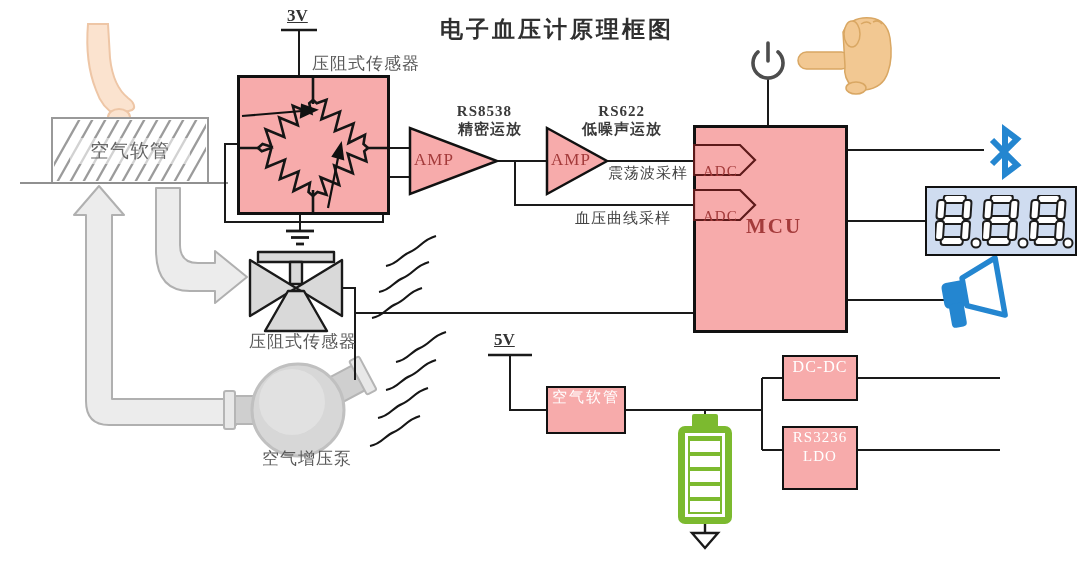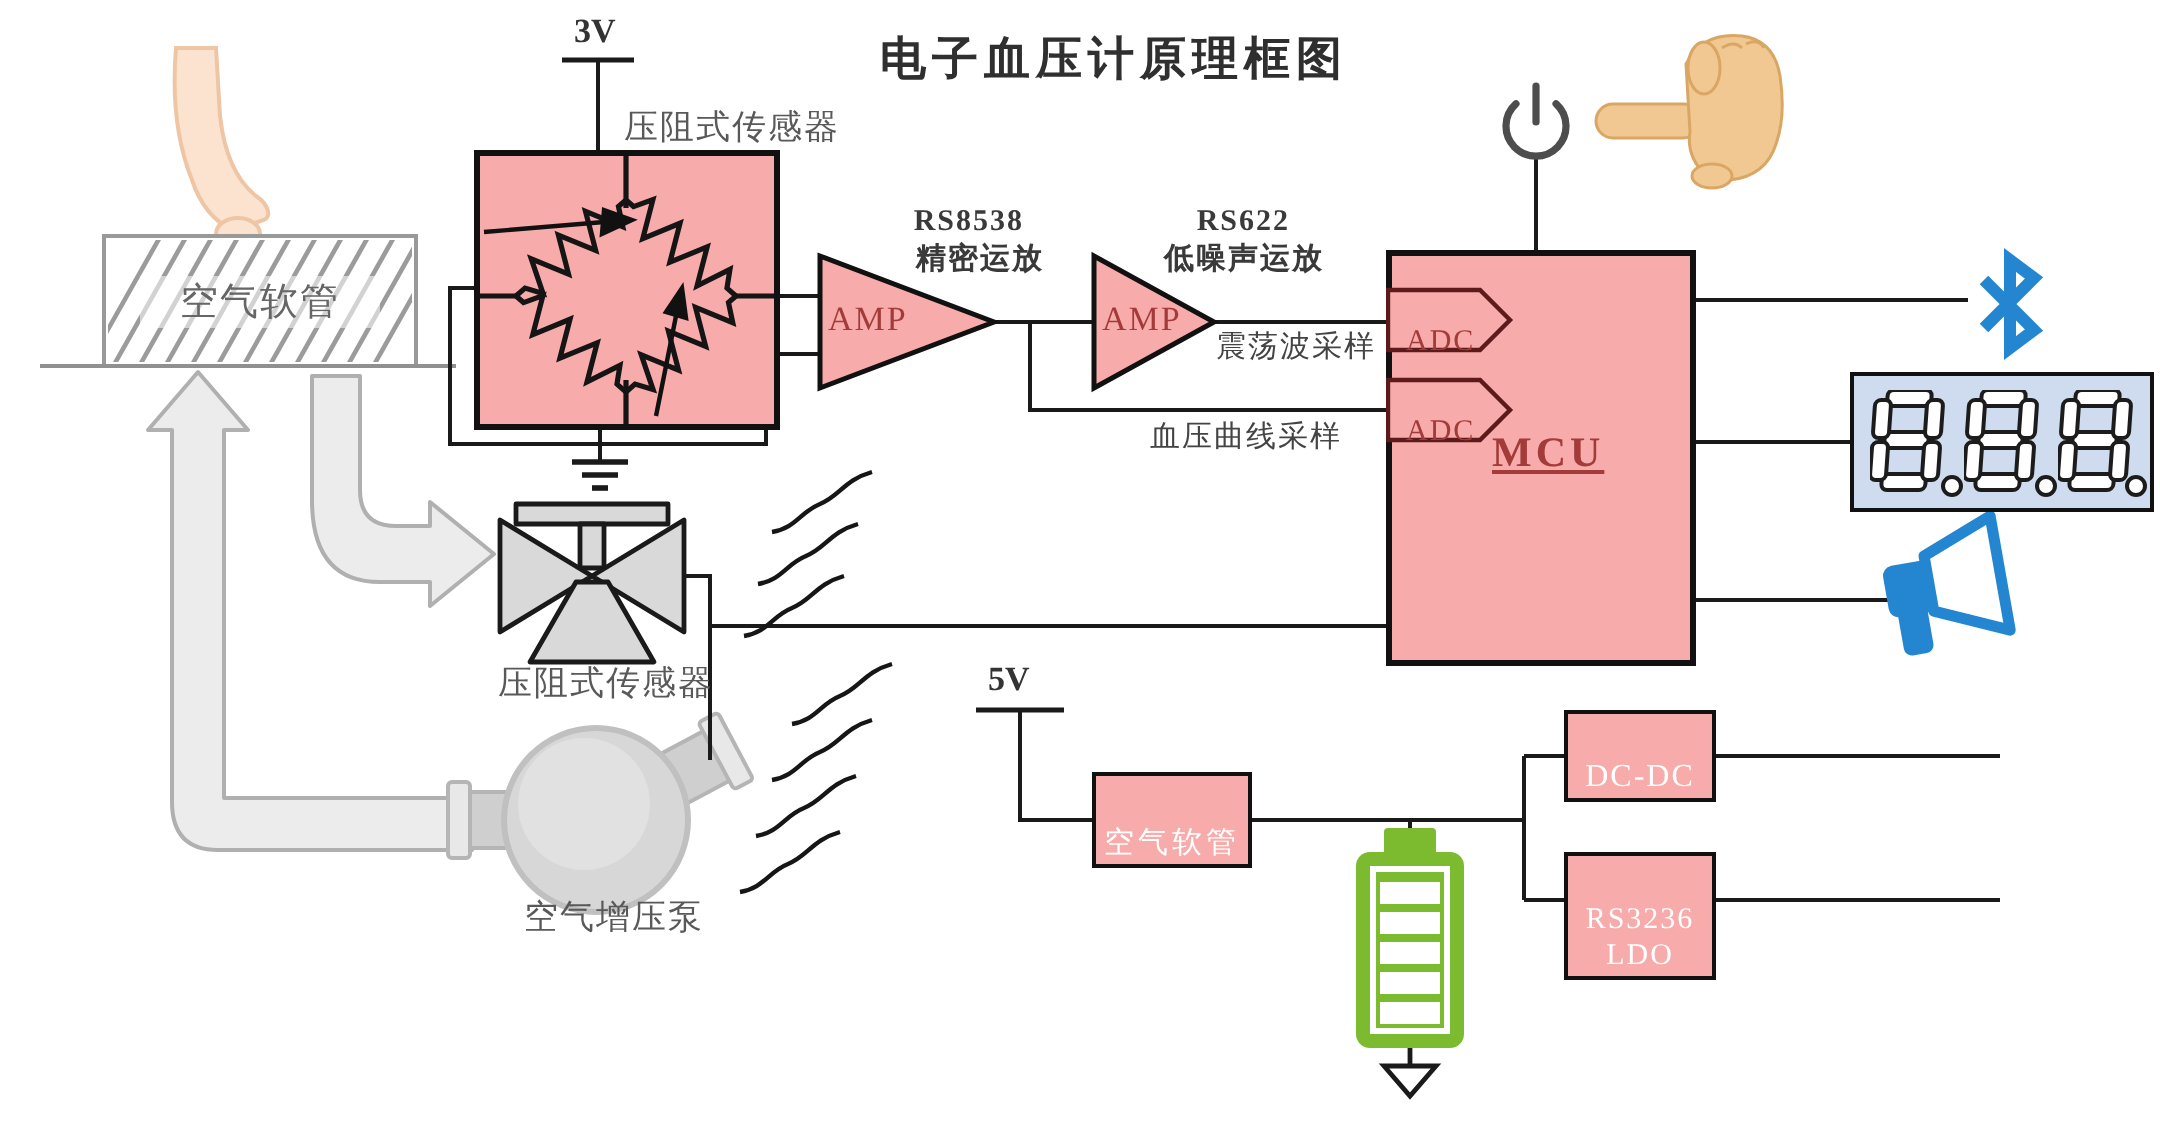--- a/index.html
+++ b/index.html
@@ -4,28 +4,28 @@
 <style>
   html,body{margin:0;padding:0;background:#fff;}
   #stage{position:relative;width:1080px;height:571px;background:#fff;overflow:hidden;
          font-family:"Liberation Serif","DejaVu Serif",serif;}
   svg{display:block;}
   .abs{position:absolute;}
   .lbl{position:absolute;color:#595959;font-size:17px;white-space:nowrap;letter-spacing:1px;}
   .part{position:absolute;color:#3a3a3a;font-size:15px;font-weight:bold;white-space:nowrap;
         letter-spacing:1px;text-align:right;}
   .sig{position:absolute;color:#444;font-size:15px;white-space:nowrap;letter-spacing:1px;}
-  .rail{position:absolute;color:#333;font-size:17px;font-weight:bold;white-space:nowrap;}
+  .rail{position:absolute;color:#333;font-size:17px;font-weight:bold;white-space:nowrap;text-decoration:underline;}
   .pinkbox{position:absolute;background:#f7abab;border:3px solid #111;box-sizing:border-box;}
   .smallbox{position:absolute;background:#f7abab;border:2.5px solid #111;box-sizing:border-box;
-            display:flex;align-items:flex-end;justify-content:center;color:#fff;
+            display:flex;align-items:flex-start;justify-content:center;color:#fff;
             font-size:16px;letter-spacing:2px;text-align:center;line-height:1.25;}
   .ampTxt{position:absolute;color:#a43b3b;font-size:17px;letter-spacing:1px;}
   .adcTxt{position:absolute;color:#a43b3b;font-size:15px;letter-spacing:1px;margin-top:13px;}
-  #mcuTxt{position:absolute;color:#a43b3b;font-size:21px;font-weight:bold;letter-spacing:2px;text-decoration:underline;}
+  #mcuTxt{position:absolute;color:#a43b3b;font-size:21px;font-weight:bold;letter-spacing:2px;}
   #title{position:absolute;left:440px;top:14px;font-size:23px;color:#2f2f2f;
          letter-spacing:3px;font-weight:bold;}
   .sr{position:absolute;width:1px;height:1px;overflow:hidden;clip-path:inset(50%);opacity:0;}
 </style>
 </head>
 <body>
 
 <div id="stage">
 
   <svg class="abs" style="left:0;top:0" width="1080" height="571" viewBox="0 0 1080 571">

